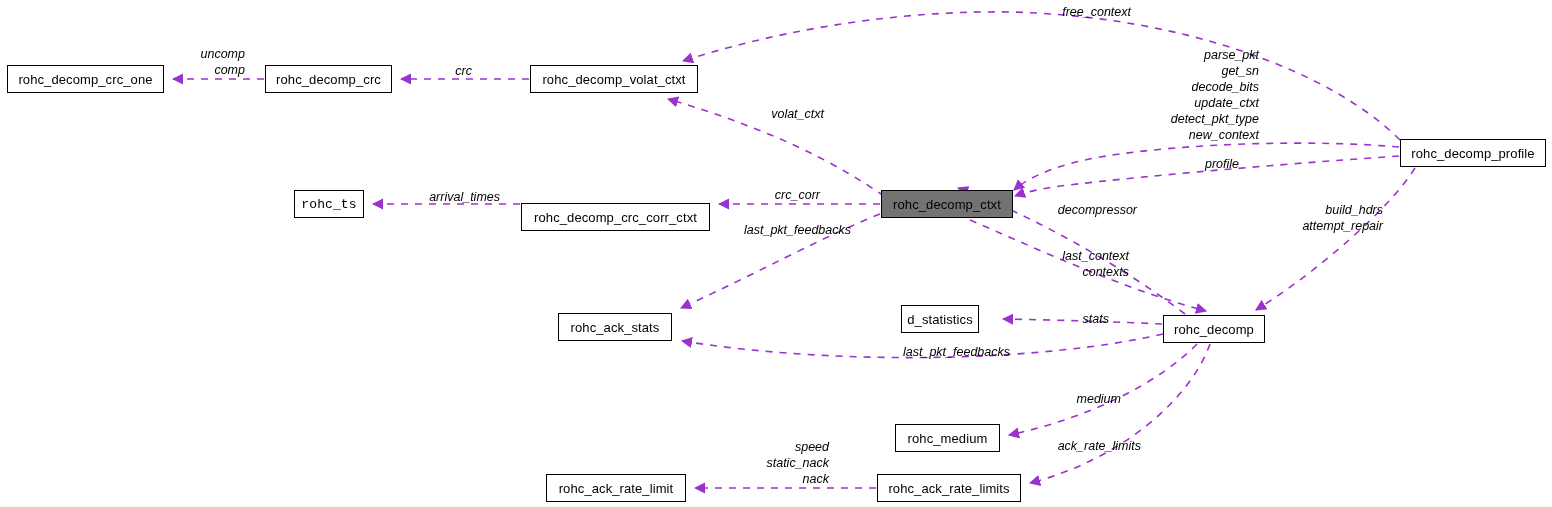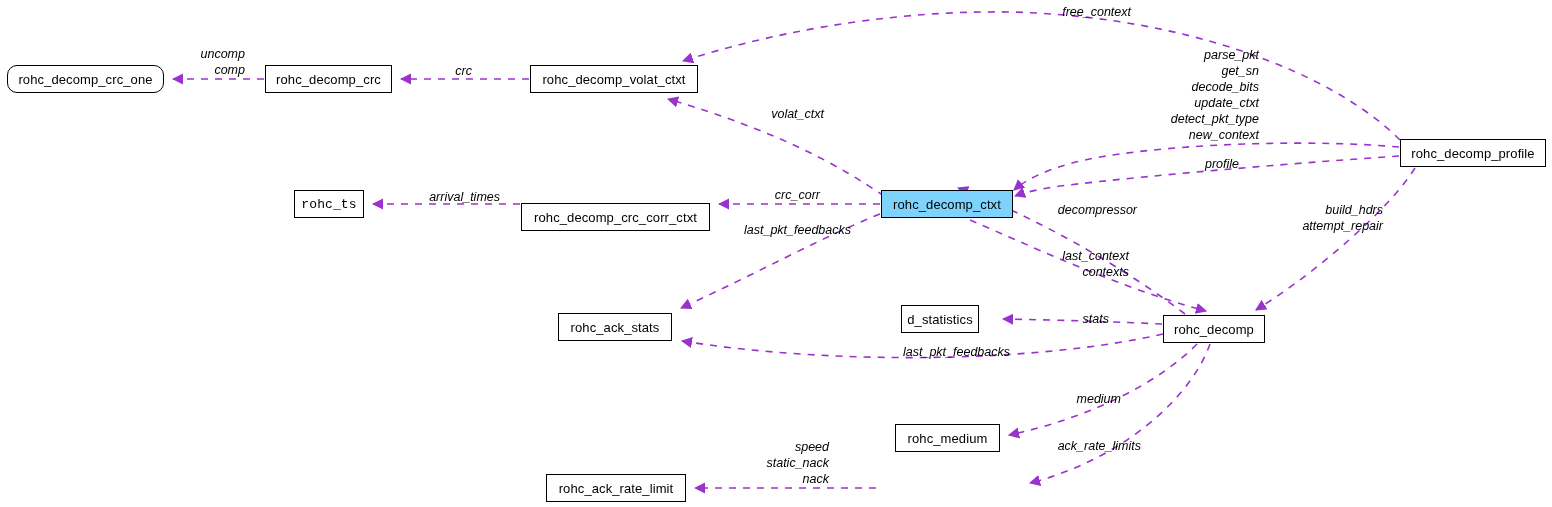--- a/index.html
+++ b/index.html
@@ -33,21 +33,21 @@
     color: #000000;
     font-size: 13px;
     line-height: 1;
     display: flex;
     align-items: center;
     justify-content: center;
     white-space: nowrap;
     letter-spacing: 0.1px;
   }
   .node.highlight {
-    background: #7dd3fc;
+    background: #737373;
   }
   .edge-label {
     position: absolute;
     color: #000000;
     font-size: 12.5px;
     line-height: 16px;
     white-space: pre;
     text-align: right;
     background: transparent;
     pointer-events: none;
@@ -97,21 +97,21 @@
       <path d="M 1163 334 C 1040 362 840 366 682 341"></path>
 
       <path d="M 1197 344 C 1160 382 1090 418 1009 435"></path>
 
       <path d="M 1210 344 C 1190 400 1120 460 1030 483"></path>
 
       <path d="M 876 488 L 695 488"></path>
     </g>
   </svg>
 
-  <div class="node" style="left:7px; top:65px; width:157px; height:28px;border-radius:10px;">
+  <div class="node" style="left:7px; top:65px; width:157px; height:28px;">
     <span>rohc_decomp_crc_one</span>
   </div>
 
   <div class="node" style="left:265px; top:65px; width:127px; height:28px;justify-content:center;">
     <span>rohc_decomp_crc</span>
   </div>
 
   <div class="node" style="left:530px; top:65px; width:168px; height:28px;">
     <span>rohc_decomp_volat_ctxt</span>
   </div>
@@ -145,20 +145,23 @@
   </div>
 
   <div class="node" style="left:895px; top:424px; width:105px; height:28px;">
     <span>rohc_medium</span>
   </div>
 
   <div class="node" style="left:546px; top:474px; width:140px; height:28px;">
     <span>rohc_ack_rate_limit</span>
   </div>
 
+  <div class="node" style="left:877px; top:474px; width:144px; height:28px;">
+    <span>rohc_ack_rate_limits</span>
+  </div>
 
   <div class="edge-label" style="left:185px; top:46px; width:60px;">uncomp
 comp</div>
 
   <div class="edge-label" style="left:436px; top:63px; width:36px;">crc</div>
 
   <div class="edge-label" style="left:1049px; top:4px; width:82px;">free_context</div>
 
   <div class="edge-label" style="left:758px; top:106px; width:66px;">volat_ctxt</div>
 

